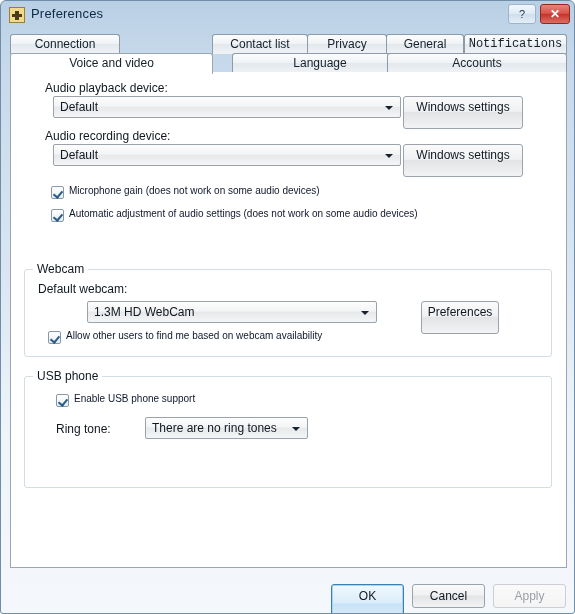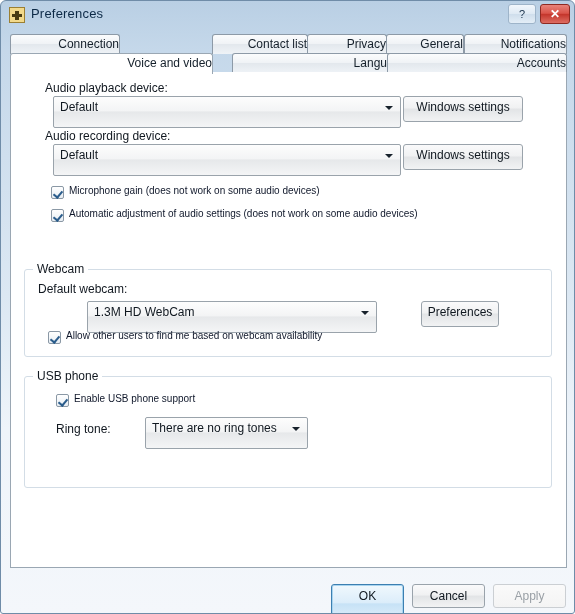--- a/index.html
+++ b/index.html
@@ -114,21 +114,21 @@
     position: absolute;
     top: 0;
     height: 20px;
     box-sizing: border-box;
     background: linear-gradient(to bottom, #fbfcfd 0%, #f0f3f6 45%, #e3e8ed 50%, #eff3f7 100%);
     border: 1px solid #8d9aa7;
     border-bottom: none;
     border-radius: 3px 3px 0 0;
     font-size: 12px;
     color: #15202b;
-    text-align: right;
+    text-align: center;
     line-height: 19px;
     cursor: default;
     overflow: hidden;
     white-space: nowrap;
   }
   .tab.selected {
     background: #ffffff;
     border-color: #9aa7b3;
     z-index: 5;
     height: 21px;
@@ -150,21 +150,21 @@
     position: absolute;
     font-size: 12px;
     color: #111820;
     white-space: nowrap;
   }
 
   
   .combo {
     position: absolute;
     box-sizing: border-box;
-    height: 32px;
+    height: 22px;
     background: linear-gradient(to bottom, #fdfdfd 0%, #f3f4f5 46%, #e6e8ea 50%, #f4f5f6 100%);
     border: 1px solid #9aa3ab;
     border-radius: 2px;
     font-size: 12px;
     color: #101820;
     cursor: default;
   }
   .combo .cval {
     position: absolute;
     left: 6px; top: 3px;
@@ -176,21 +176,21 @@
     width: 0; height: 0;
     border-left: 4px solid transparent;
     border-right: 4px solid transparent;
     border-top: 4px solid #18222c;
   }
 
   
   .btn {
     position: absolute;
     box-sizing: border-box;
-    height: 26px;
+    height: 33px;
     background: linear-gradient(to bottom, #fafafb 0%, #f0f1f2 46%, #e2e4e6 50%, #f2f3f4 100%);
     border: 1px solid #9aa3ab;
     border-radius: 3px;
     font-size: 12px;
     color: #101820;
     text-align: center;
     cursor: default;
     line-height: 21px;
     white-space: nowrap;
   }
@@ -274,21 +274,21 @@
     <div class="winbtn winbtn-close">✕</div>
   </div>
 
   <div class="tabstrip">
 
     <div class="tabrow r1">
       <div class="tab" style="left:0px;width:110px;">Connection</div>
       <div class="tab" style="left:202px;width:96px;">Contact list</div>
       <div class="tab" style="left:297px;width:80px;">Privacy</div>
       <div class="tab" style="left:376px;width:78px;">General</div>
-      <div class="tab" style="left:454px;width:103px;">Notifications</div>
+      <div class="tab" style="left:454px;width:103px;font-family:Liberation Mono, monospace;">Notifications</div>
     </div>
 
     <div class="tabrow r2">
       <div class="tab selected" style="left:0px;width:203px;">Voice and video</div>
       <div class="tab" style="left:202px;width:176px;margin-left:20px;">Language</div>
       <div class="tab" style="left:377px;width:180px;">Accounts</div>
     </div>
 
   </div>
 

